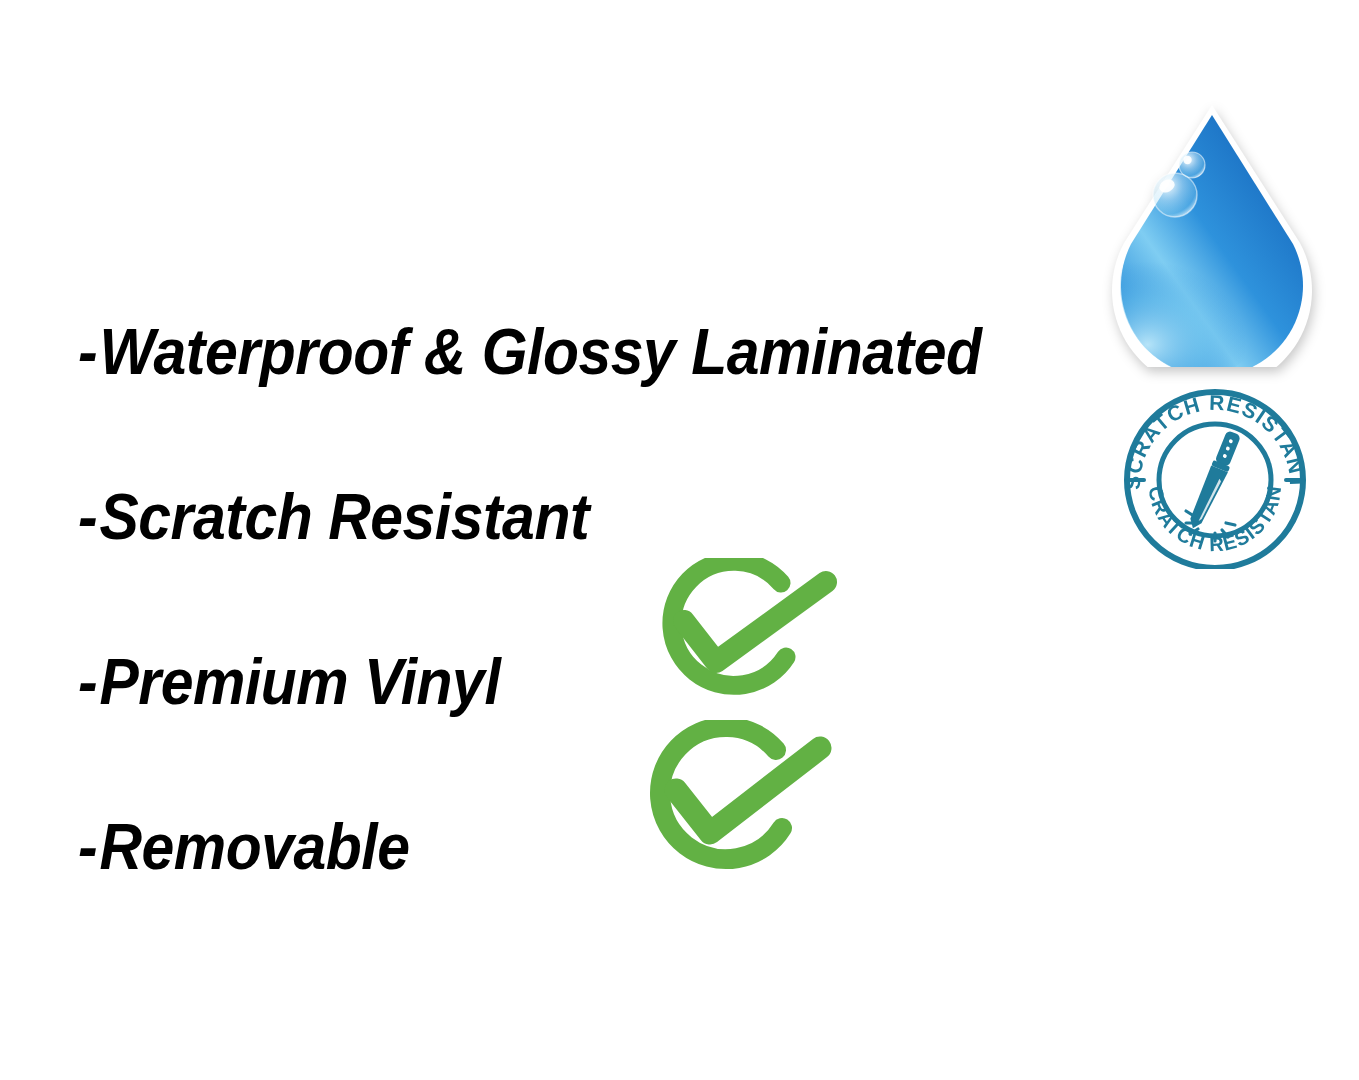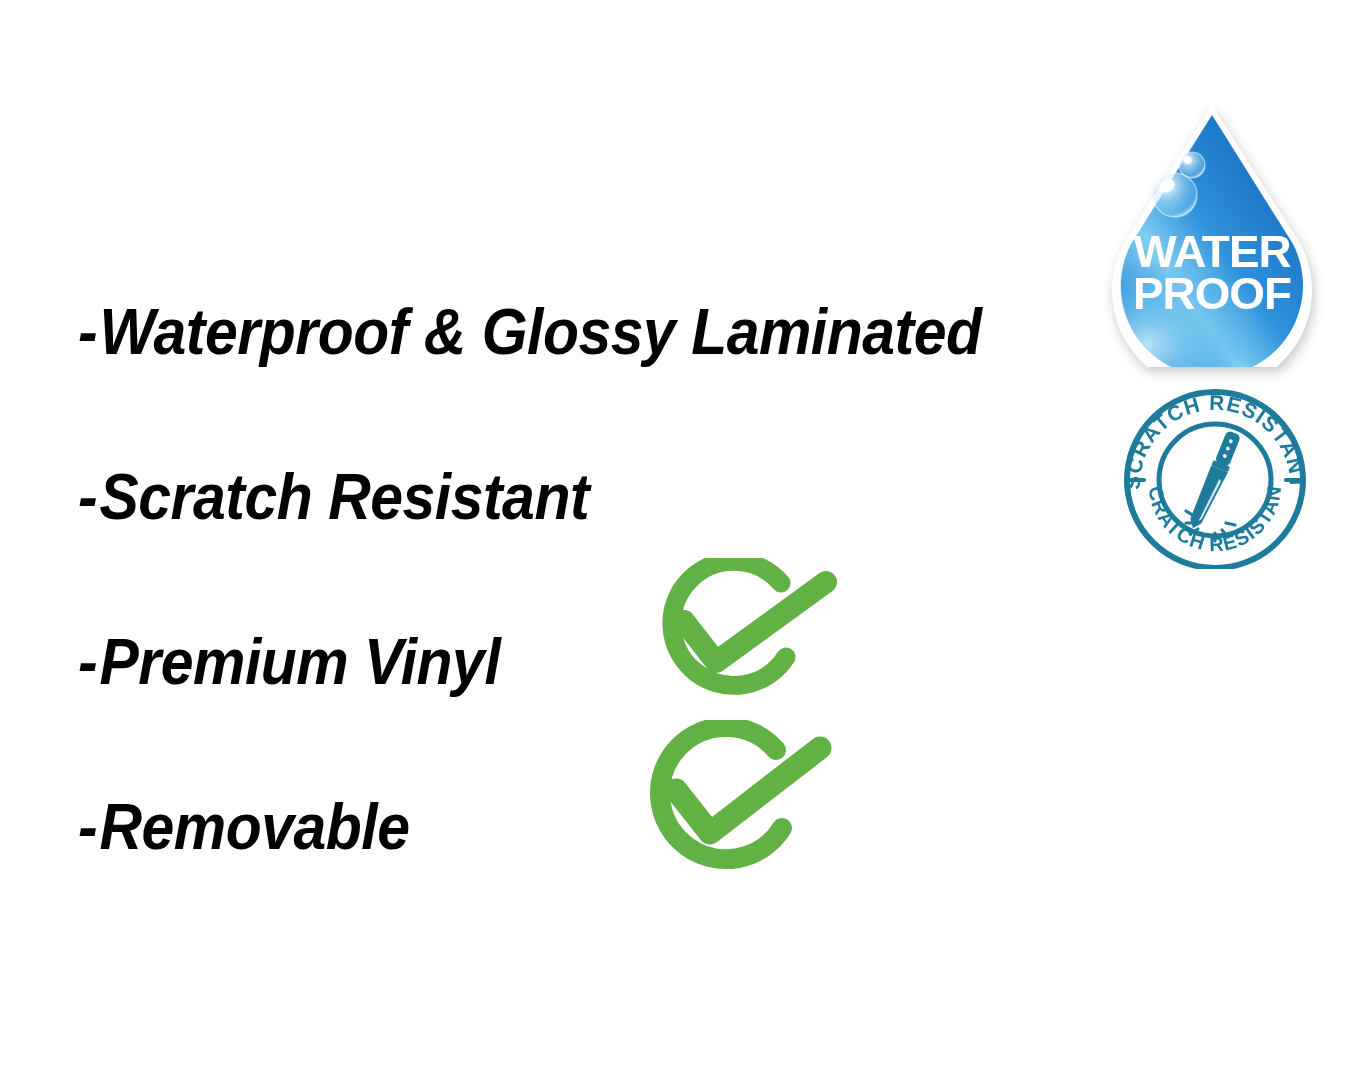--- a/index.html
+++ b/index.html
@@ -16,21 +16,21 @@
     width: 1359px;
     height: 1080px;
     background: #ffffff;
     overflow: hidden;
   }
 
   
   .feature-list {
     position: absolute;
     left: 78px;
-    top: 250px;
+    top: 270px;
     width: 1020px;
   }
   .feature-line {
     font-family: "Liberation Sans", sans-serif;
     font-weight: bold;
     font-style: italic;
     font-size: 64px;
     line-height: 165px;
     letter-spacing: -0.5px;
     color: #000000;
@@ -143,24 +143,20 @@
         <g clip-path="url(#dropClip)">
           <ellipse cx="70" cy="200" rx="95" ry="80" fill="url(#dropGlow)"></ellipse>
         </g>
 
         <circle cx="84" cy="62" r="13" fill="url(#bub1)" stroke="#ffffff" stroke-opacity="0.55" stroke-width="1.2"></circle>
         <circle cx="79.5" cy="57" r="4.2" fill="#ffffff" fill-opacity="0.9"></circle>
         <circle cx="67" cy="92" r="22" fill="url(#bub2)" stroke="#ffffff" stroke-opacity="0.5" stroke-width="1.4"></circle>
         <ellipse cx="59" cy="83" rx="8" ry="6" fill="#ffffff" fill-opacity="0.9" transform="rotate(-28 59 83)"></ellipse>
       </svg>
     </div>
-    <div class="wp-text">
-      <span>WATER</span>
-      <span>PROOF</span>
-    </div>
   </div>
 
   <div class="sr-badge">
     <svg class="sr-svg" viewBox="0 0 194 182" xmlns="http://www.w3.org/2000/svg">
       <defs>
         <path id="arcTop" d="M 22 98 A 75 75 0 0 1 172 98"></path>
         <path id="arcBottom" d="M 31 98 A 66 66 0 0 0 163 98"></path>
       </defs>
 
       <circle cx="97" cy="93" r="88" fill="none" stroke="#1F7B9B" stroke-width="6"></circle>

